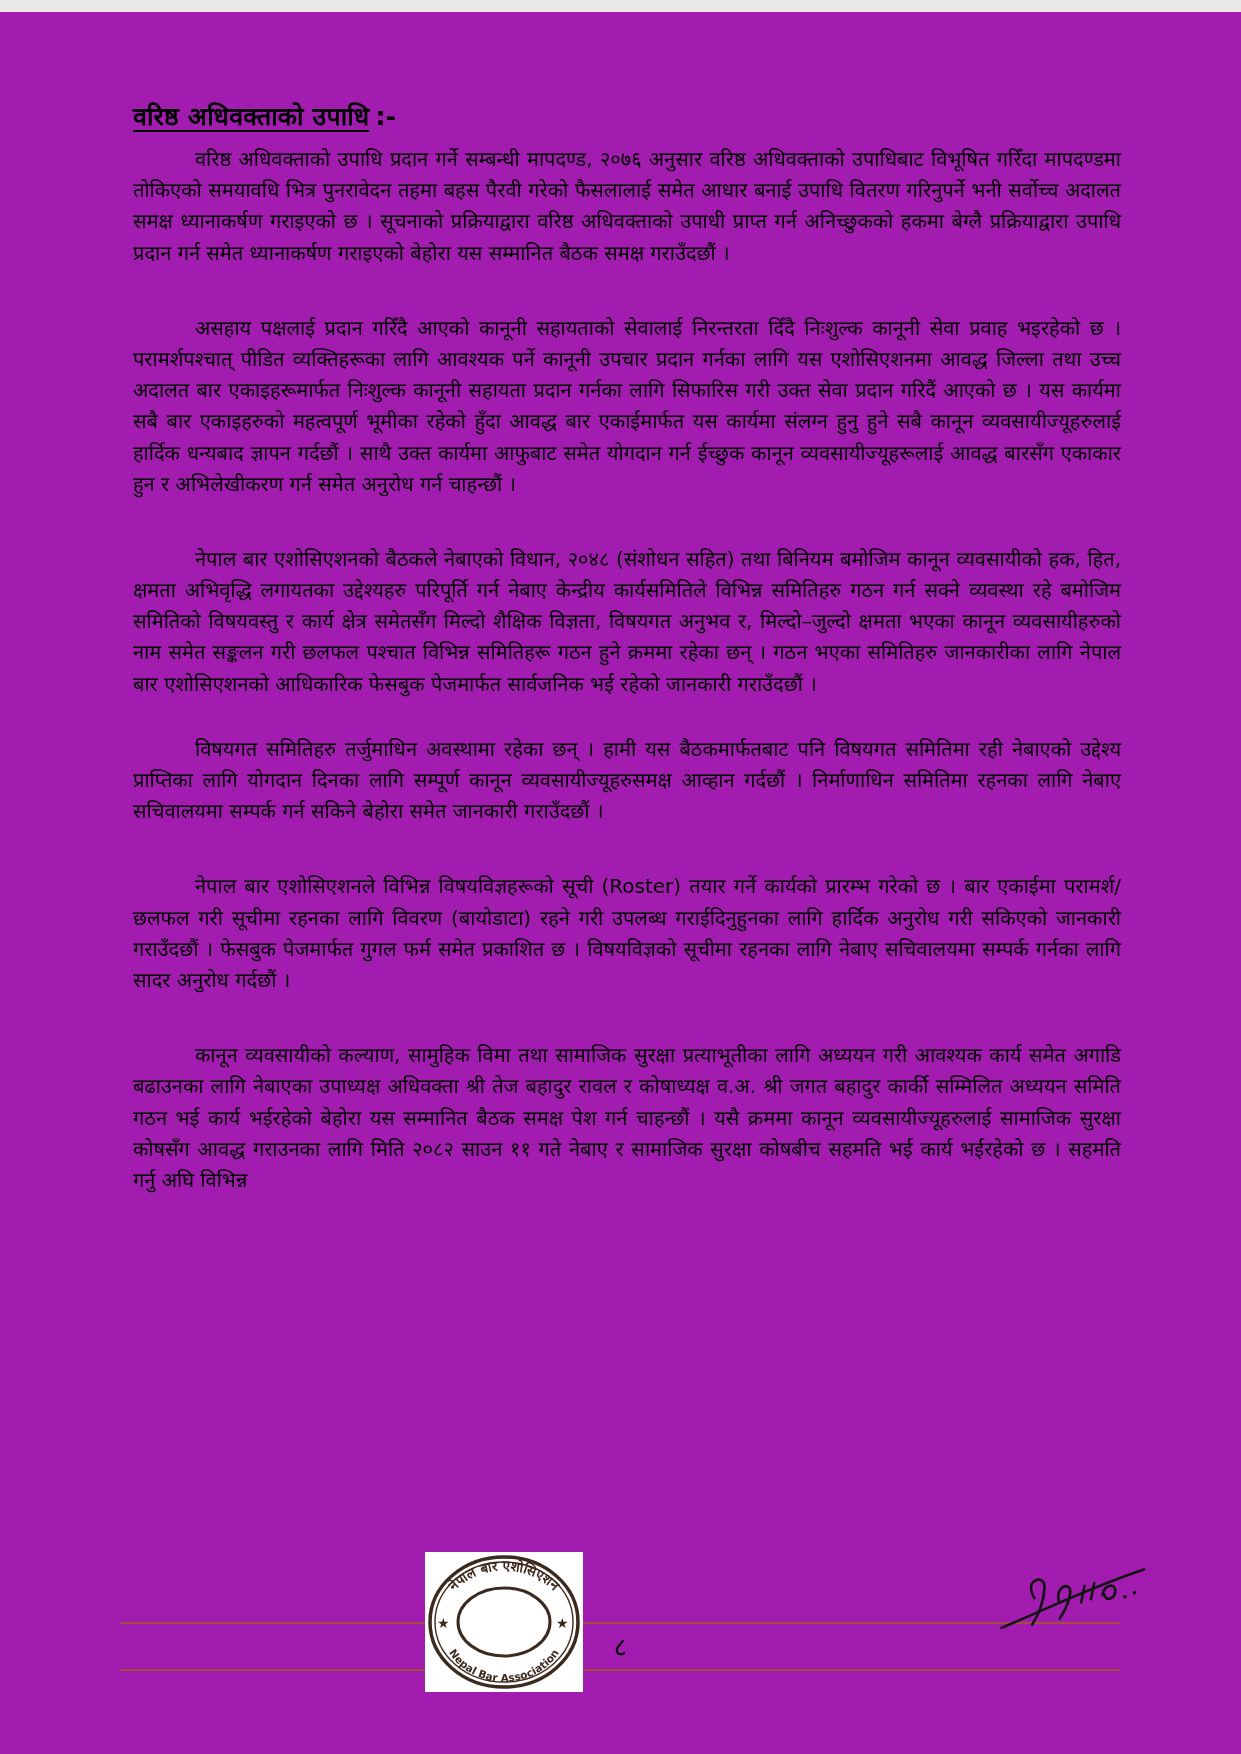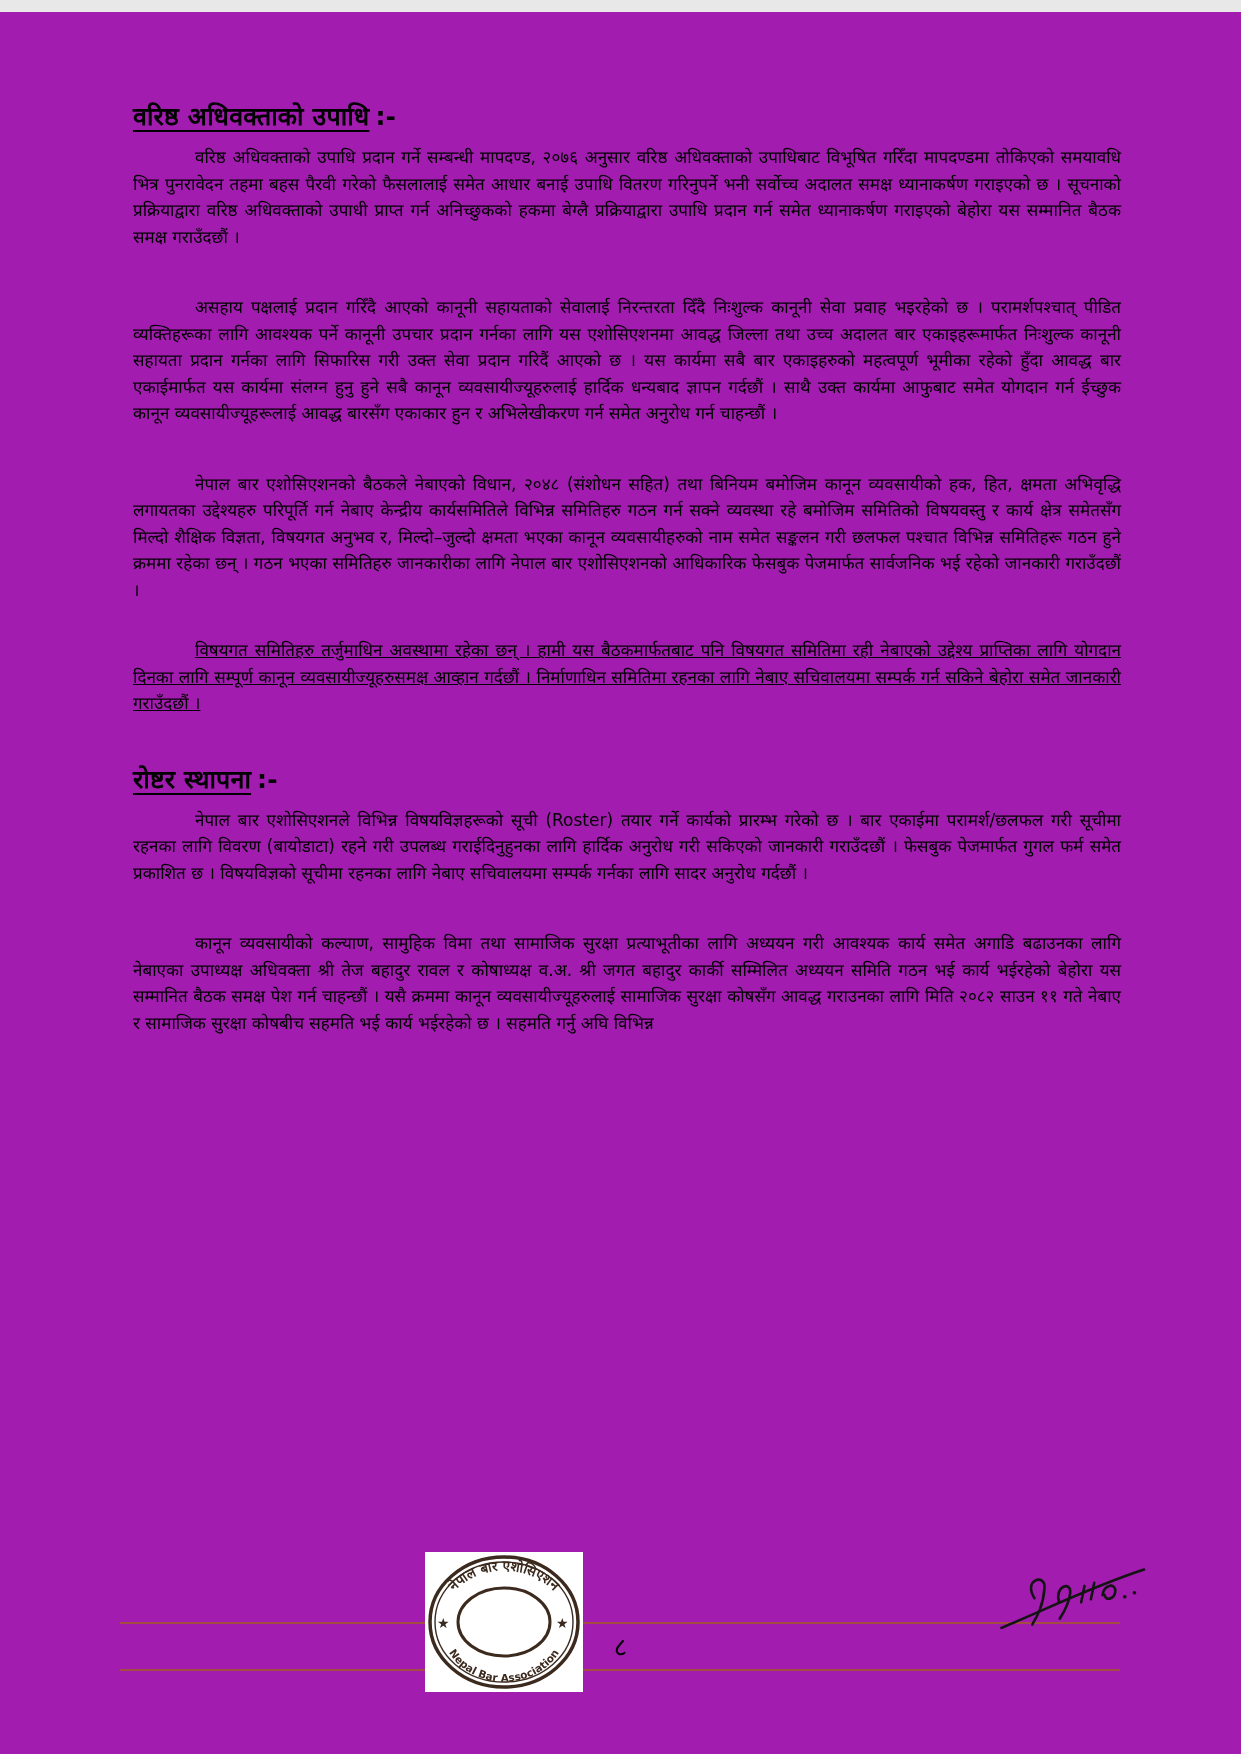--- a/index.html
+++ b/index.html
@@ -22,25 +22,25 @@
     margin:0 0 12px 0;
     letter-spacing:0.2px;
   }
   .section-heading .hl {
     text-decoration:underline;
     text-underline-offset:5px;
     text-decoration-thickness:2px;
   }
   .section-heading .suffix { margin-left:6px; }
   .para {
-    font-size:17px; line-height:1.56;
+    font-size:20px; line-height:1.56;
     text-align:justify; text-indent:62px;
     font-weight:500;
   }
-  .para + .para { margin-top:34px;text-decoration:underline; }
+  .para + .para { margin-top:34px; }
 
   
   .footer-rule {
     position:absolute; left:120px; width:1000px; height:2px;
     background:#a34d42;
   }
   .rule-1 { top:1610px; }
   .rule-2 { top:1657px; }
   .page-number {
     position:absolute; left:0; top:1616px; width:1241px;
@@ -75,21 +75,20 @@
     <div class="section">
       <div class="para">असहाय पक्षलाई प्रदान गरिँदै आएको कानूनी सहायताको सेवालाई निरन्तरता दिँदै निःशुल्क कानूनी सेवा प्रवाह भइरहेको छ । परामर्शपश्चात् पीडित व्यक्तिहरूका लागि आवश्यक पर्ने कानूनी उपचार प्रदान गर्नका लागि यस एशोसिएशनमा आवद्ध जिल्ला तथा उच्च अदालत बार एकाइहरूमार्फत निःशुल्क कानूनी सहायता प्रदान गर्नका लागि सिफारिस गरी उक्त सेवा प्रदान गरिदैं आएको छ । यस कार्यमा सबै बार एकाइहरुको महत्वपूर्ण भूमीका रहेको हुँदा आवद्ध बार एकाईमार्फत यस कार्यमा संलग्न हुनु हुने सबै कानून व्यवसायीज्यूहरुलाई हार्दिक धन्यबाद ज्ञापन गर्दछौं । साथै उक्त कार्यमा आफुबाट समेत योगदान गर्न ईच्छुक कानून व्यवसायीज्यूहरूलाई आवद्ध बारसँग एकाकार हुन र अभिलेखीकरण गर्न समेत अनुरोध गर्न चाहन्छौं ।</div>
     </div>
 
     <div class="section">
       <div class="para">नेपाल बार एशोसिएशनको बैठकले नेबाएको विधान, २०४८ (संशोधन सहित) तथा बिनियम बमोजिम कानून व्यवसायीको हक, हित, क्षमता अभिवृद्धि लगायतका उद्देश्यहरु परिपूर्ति गर्न नेबाए केन्द्रीय कार्यसमितिले विभिन्न समितिहरु गठन गर्न सक्ने व्यवस्था रहे बमोजिम समितिको विषयवस्तु र कार्य क्षेत्र समेतसँग मिल्दो शैक्षिक विज्ञता, विषयगत अनुभव र, मिल्दो–जुल्दो क्षमता भएका कानून व्यवसायीहरुको नाम समेत सङ्कलन गरी छलफल पश्चात विभिन्न समितिहरू गठन हुने क्रममा रहेका छन् । गठन भएका समितिहरु जानकारीका लागि नेपाल बार एशोसिएशनको आधिकारिक फेसबुक पेजमार्फत सार्वजनिक भई रहेको जानकारी गराउँदछौं ।</div>
       <div class="para">विषयगत समितिहरु तर्जुमाधिन अवस्थामा रहेका छन् । हामी यस बैठकमार्फतबाट पनि विषयगत समितिमा रही नेबाएको उद्देश्य प्राप्तिका लागि योगदान दिनका लागि सम्पूर्ण कानून व्यवसायीज्यूहरुसमक्ष आव्हान गर्दछौं । निर्माणाधिन समितिमा रहनका लागि नेबाए सचिवालयमा सम्पर्क गर्न सकिने बेहोरा समेत जानकारी गराउँदछौं ।</div>
     </div>
 
     <div class="section">
-      <div class="section-heading"><span class="hl">रोष्टर स्थापना</span><span class="suffix">:-</span></div>
       <div class="para">नेपाल बार एशोसिएशनले विभिन्न विषयविज्ञहरूको सूची (Roster) तयार गर्ने कार्यको प्रारम्भ गरेको छ । बार एकाईमा परामर्श/छलफल गरी सूचीमा रहनका लागि विवरण (बायोडाटा) रहने गरी उपलब्ध गराईदिनुहुनका लागि हार्दिक अनुरोध गरी सकिएको जानकारी गराउँदछौं । फेसबुक पेजमार्फत गुगल फर्म समेत प्रकाशित छ । विषयविज्ञको सूचीमा रहनका लागि नेबाए सचिवालयमा सम्पर्क गर्नका लागि सादर अनुरोध गर्दछौं ।</div>
     </div>
 
     <div class="section">
       <div class="para">कानून व्यवसायीको कल्याण, सामुहिक विमा तथा सामाजिक सुरक्षा प्रत्याभूतीका लागि अध्ययन गरी आवश्यक कार्य समेत अगाडि बढाउनका लागि नेबाएका उपाध्यक्ष अधिवक्ता श्री तेज बहादुर रावल र कोषाध्यक्ष व.अ. श्री जगत बहादुर कार्की सम्मिलित अध्ययन समिति गठन भई कार्य भईरहेको बेहोरा यस सम्मानित बैठक समक्ष पेश गर्न चाहन्छौं । यसै क्रममा कानून व्यवसायीज्यूहरुलाई सामाजिक सुरक्षा कोषसँग आवद्ध गराउनका लागि मिति २०८२ साउन ११ गते नेबाए र सामाजिक सुरक्षा कोषबीच सहमति भई कार्य भईरहेको छ । सहमति गर्नु अघि विभिन्न</div>
     </div>
 
   </div>
 
   <div class="footer-rule rule-1"></div>

